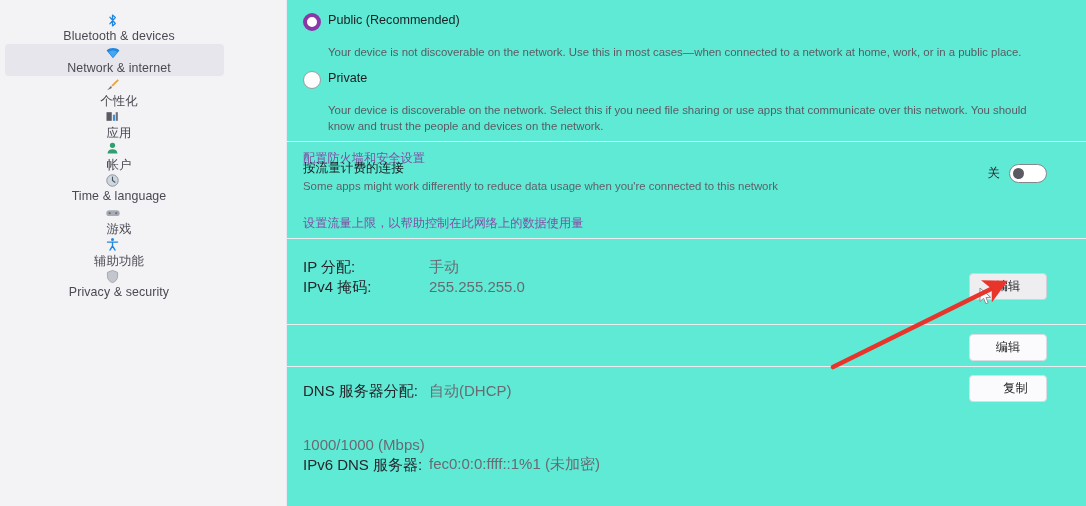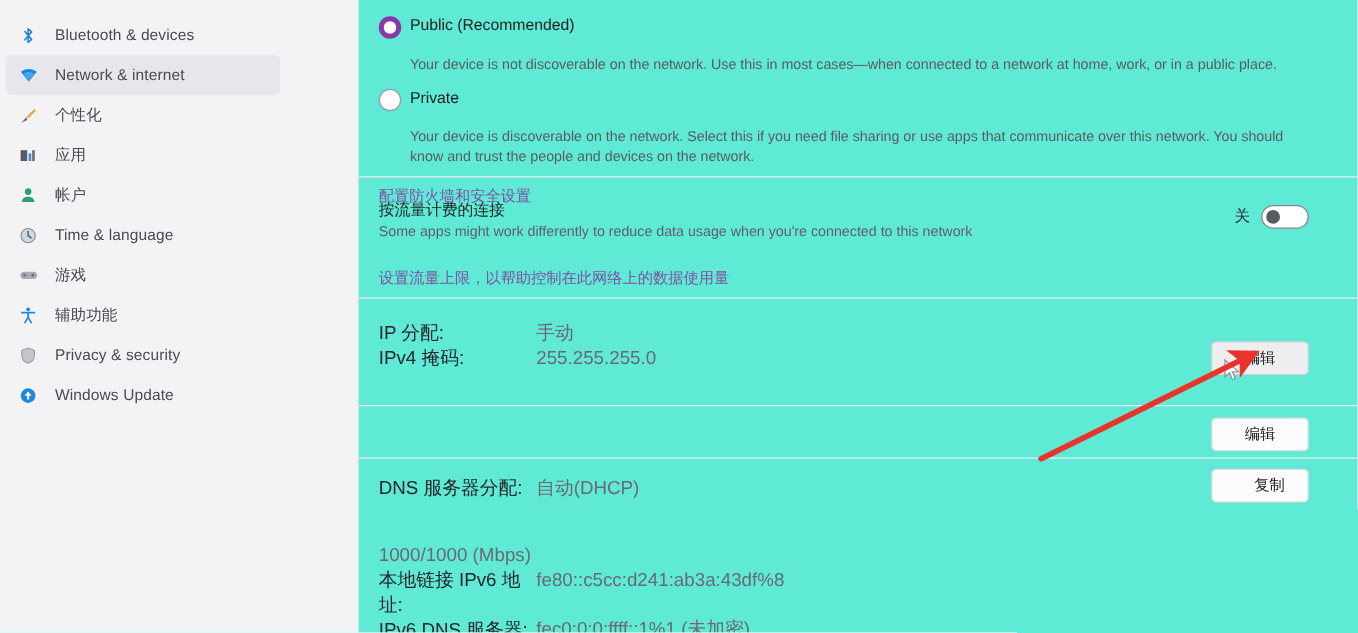--- a/index.html
+++ b/index.html
@@ -23,20 +23,21 @@
   }
   .nav-item {
     position: relative;
     height: 32px;
     margin: 0 62px 0 5px;
     display: flex;
     align-items: center;
     border-radius: 4px;
     padding-left: 9px;
     cursor: default;
+    flex-direction: column;
   }
   .nav-item.selected { background: #e6e6ec; }
   .nav-ico {
     width: 17px; height: 17px;
     flex: 0 0 17px;
     display: flex; align-items: center; justify-content: center;
     margin-right: 13px;
   }
   .nav-ico svg { display: block; }
   .nav-label {
@@ -222,29 +223,20 @@
 
     <div class="nav-item">
       <span class="nav-ico">
         <svg width="15" height="15" viewBox="0 0 16 16">
             <path d="M8 1.5 13.4 3.6v4.1c0 3.3-2.2 5.9-5.4 6.8-3.2-.9-5.4-3.5-5.4-6.8V3.6L8 1.5Z" fill="#c3c7cd" stroke="#9b9fa6" stroke-width=".9"></path>
           </svg>
       </span>
       <span class="nav-label">Privacy &amp; security</span>
     </div>
 
-    <div class="nav-item">
-      <span class="nav-ico">
-        <svg width="15" height="15" viewBox="0 0 16 16">
-            <circle cx="8" cy="8" r="6.2" fill="#1f86e0"></circle>
-            <path d="M8 4.5 11 8H8.9v3.4H7.1V8H5L8 4.5Z" fill="#ffffff"></path>
-          </svg>
-      </span>
-      <span class="nav-label">Windows Update</span>
-    </div>
   </nav>
 
   <main class="content">
 
     <section class="pane" style="top:12px;">
       <div class="radio-row">
         <span class="radio-mark on"></span>
         <div class="radio-title">Public (Recommended)</div>
         <div class="radio-desc">Your device is not discoverable on the network. Use this in most cases—when connected to a network at home, work, or in a public place.</div>
       </div>
@@ -297,24 +289,20 @@
         <span class="kv-val">自动(DHCP)</span>
       </div>
     </section>
     <button class="btn" style="right:39px;top:334px;">编辑</button>
 
     <div class="divider" style="top:366px;"></div>
 
     <section class="pane kv" style="top:375px;padding-left:16px;">
       <div class="kv-row">
         <span class="kv-val">1000/1000 (Mbps)</span>
-      </div>
-      <div class="kv-row">
-        <span class="kv-key">本地链接 IPv6 地址:</span>
-        <span class="kv-val">fe80::c5cc:d241:ab3a:43df%8</span>
       </div>
       <div class="kv-row">
         <span class="kv-key">IPv6 DNS 服务器:</span>
         <span class="kv-val">
           <span class="sub">fec0:0:0:ffff::1%1 (未加密)</span>
 
         </span>
       </div>
 
     </section>

